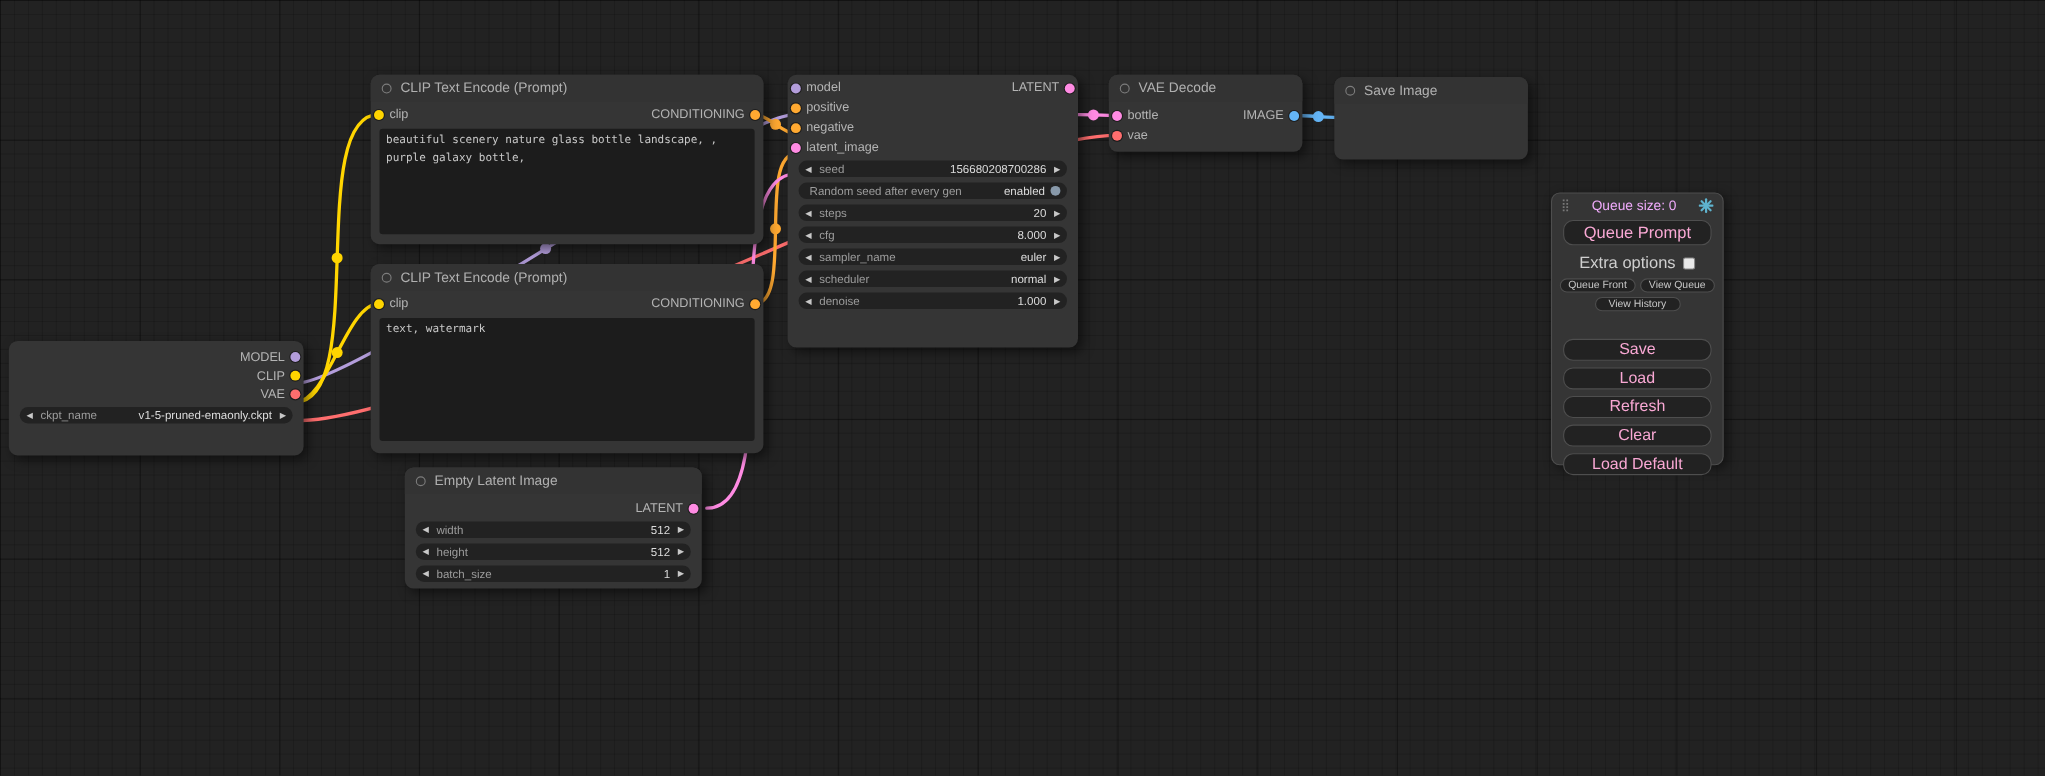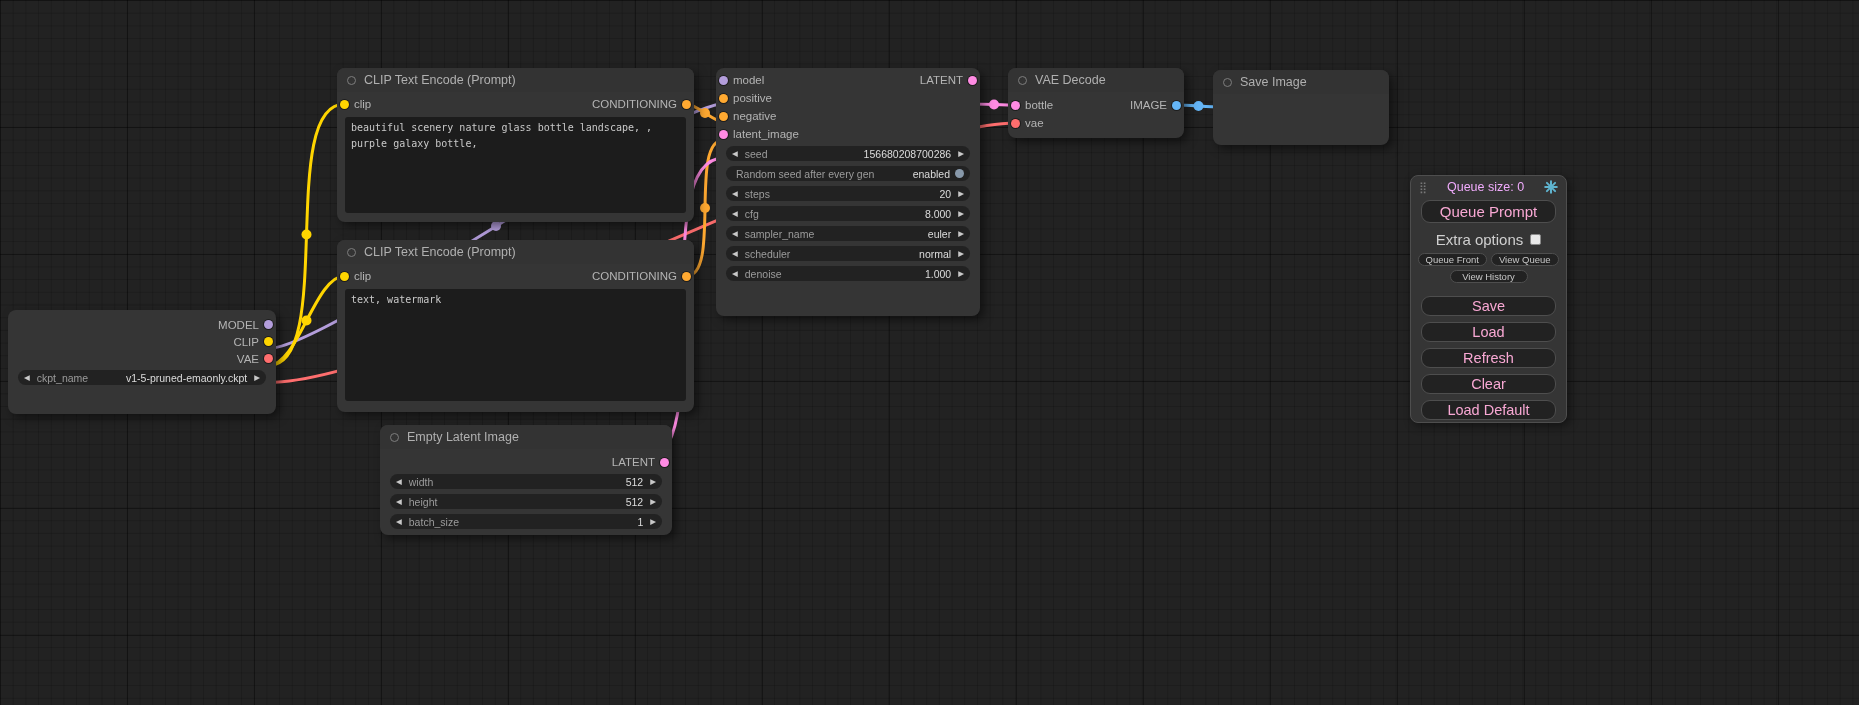--- a/index.html
+++ b/index.html
@@ -71,21 +71,21 @@
     display:block; background:#222222; border:1px solid #4e4e4e; border-radius:9px;
     color:#f9a8d4; text-align:center; cursor:pointer;
   }
   .queue-prompt { margin:6px 10px 0; height:23px; font-size:15px; line-height:21px; }
   .extra-row { display:flex; align-items:center; justify-content:center; gap:7px; margin-top:8px; color:#cfcfcf; font-size:15px; }
   .checkbox { width:11px; height:11px; background:#e9e9e9; border:1px solid #8a8a8a; border-radius:2px; }
   .small-row { display:flex; gap:4px; margin:5px 7px 0; }
   .qbtn-small { flex:1; height:13px; font-size:9.5px; line-height:11px; border-radius:7px; color:#c8c8c8; }
   .view-history { display:block; width:78px; margin:4px auto 0; height:13px; font-size:9.5px; line-height:11px; border-radius:7px; color:#c8c8c8; }
   .qbtn-big { margin:6px 10px 0; height:20px; font-size:14.5px; line-height:18px; }
-  .qbtn-big.first { margin-top:13px; }
+  .qbtn-big.first { margin-top:25px; }
 </style>
 </head>
 <body>
 
 <svg class="wires" width="1859" height="705">
   <g fill="none" stroke-width="3" stroke-linecap="round">
     <path d="M268.5 348.5 C328 348.5, 664 104, 723.5 104" stroke="#B39DDB"></path>
     <path d="M268.5 365.5 C336 365.5, 277 104, 344.5 104" stroke="#FFD500"></path>
     <path d="M268.5 365.5 C298 365.5, 315 276, 344.5 276" stroke="#FFD500"></path>
     <path d="M268.5 382.5 C418 382.5, 866 123, 1015.5 123" stroke="#FF6E6E"></path>
@@ -158,21 +158,21 @@
     <div class="slot-row">
       <span class="slot-dot in" style="background-color: rgb(255, 213, 0);"></span>
       <span>clip</span>
       <span class="out-label">CONDITIONING</span>
       <span class="slot-dot out" style="background-color: rgb(255, 169, 49);"></span>
     </div>
     <div class="prompt-text" style="height:112px;">text, watermark</div>
   </div>
 </div>
 
-<div class="node" style="left:380px; top:425px; width:292px; height:110px;">
+<div class="node" style="left:368px; top:425px; width:270px; height:110px;">
   <div class="node-title">
     <span class="collapse-dot"></span>
     <span>Empty Latent Image</span>
   </div>
   <div style="padding-top:4px;">
     <div class="slot-row out-only">
       <span class="out-label">LATENT</span>
       <span class="slot-dot out" style="background-color: rgb(255, 139, 227);"></span>
     </div>
     <div class="widgets">

